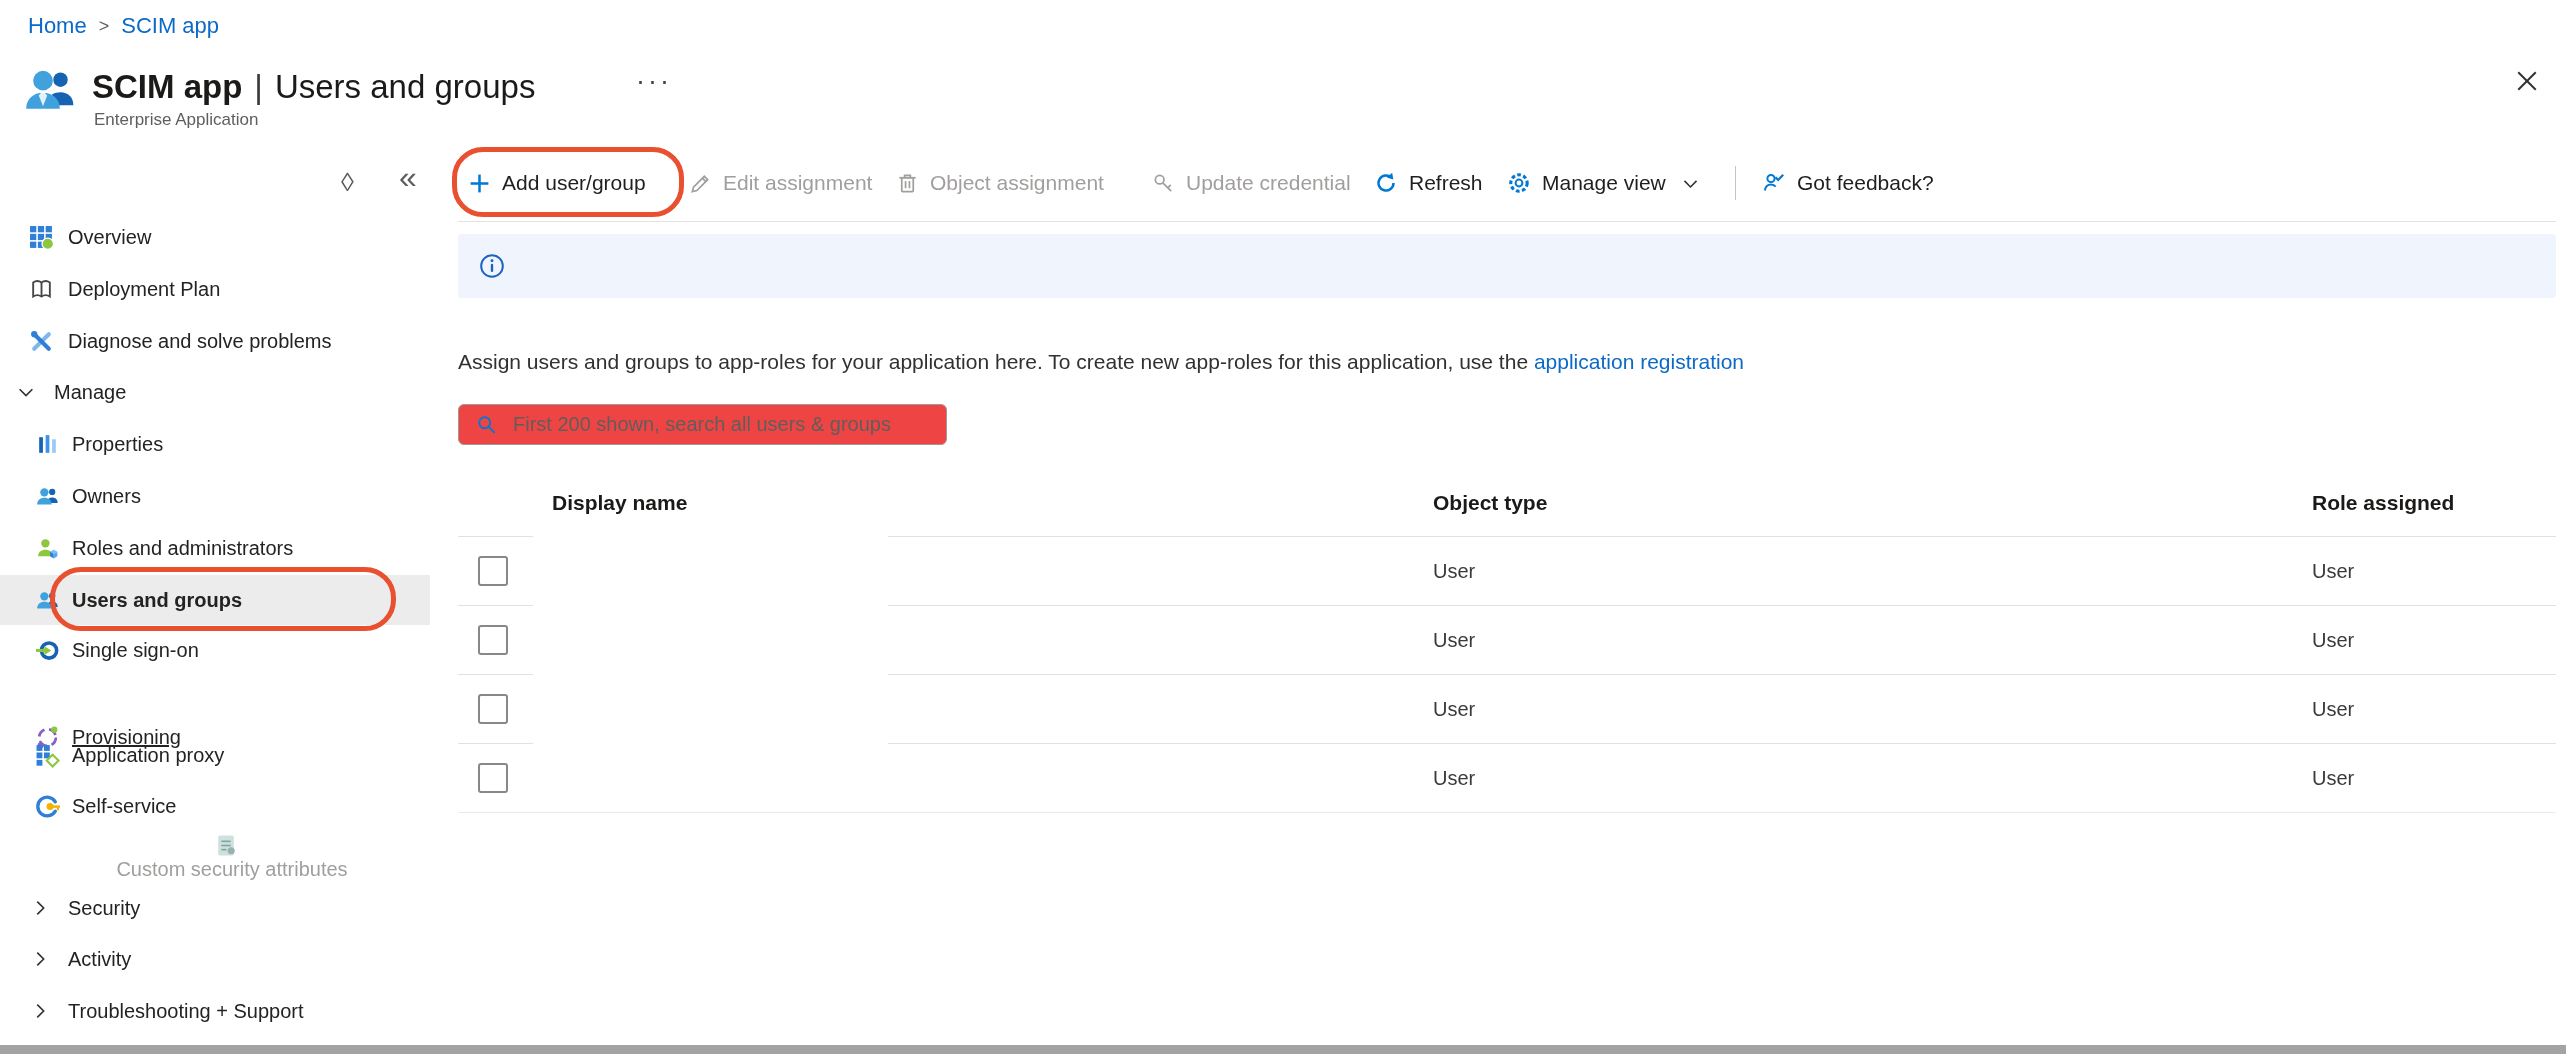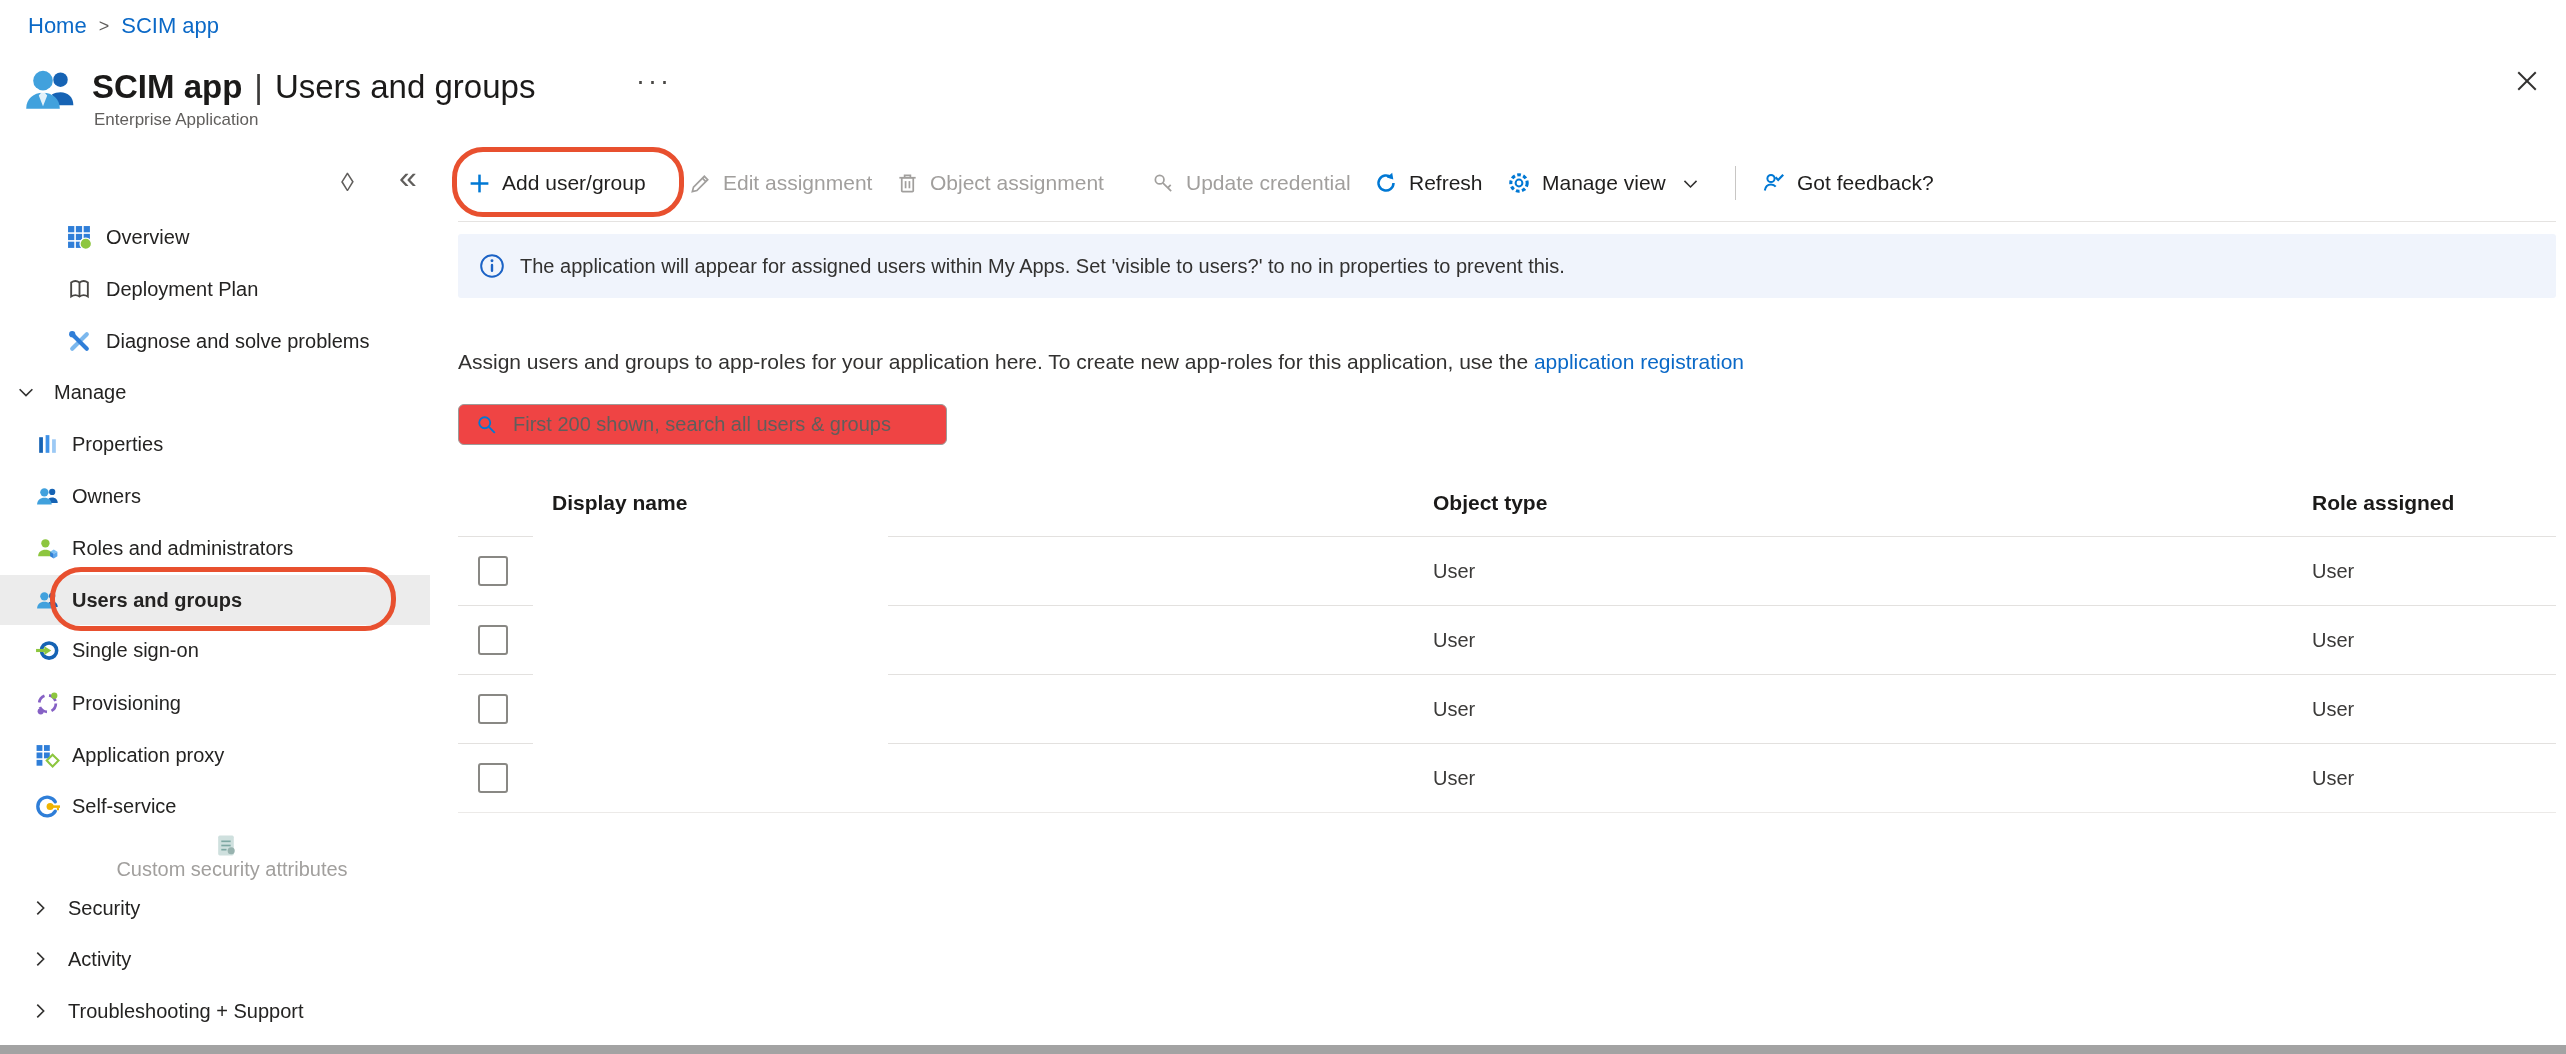--- a/index.html
+++ b/index.html
@@ -23,21 +23,21 @@
   .app-name { font-weight:700; color:#1b1a19; }
   .title-sep { font-weight:300; color:#3b3a39; margin:0 12px; }
   .page-name { font-weight:500; color:#1b1a19; }
   .title-more { left:636px; top:66px; font-size:27px; letter-spacing:3px; color:#484644; cursor:pointer; }
   .subtitle { left:94px; top:110px; font-size:17px; color:#605e5c;text-align:right; }
 
   
   .side-ctl { color:#605e5c; cursor:pointer; }
   .nav-item { left:0; width:430px; height:50px; display:flex; align-items:center; font-size:20px; color:#242322; cursor:pointer; }
   .nav-item .ico { width:26px; height:26px; flex:0 0 26px; display:flex; align-items:center; justify-content:center; }
-  .lvl-top { padding-left:40px;margin-left:26px; } .lvl-top .ico { margin-right:14px; }
+  .lvl-top { padding-left:28px; } .lvl-top .ico { margin-right:14px; }
   .lvl-group { padding-left:30px; } .lvl-group .ico { width:20px; flex-basis:20px; margin-right:18px; }
   .lvl-nested { padding-left:34px; } .lvl-nested .ico { margin-right:12px; }
   .nav-selected { background:#ececec; }
   .nav-selected .lbl { font-weight:700; }
   .nav-disabled { color:#a19f9d; }
 
   
   .annot { border:5px solid #e8502f; border-radius:31px; pointer-events:none; }
 
   
@@ -215,21 +215,21 @@
   <span class="ico">
     <svg width="25" height="25" viewBox="0 0 24 24">
       <circle cx="13.5" cy="12" r="7.3" fill="none" stroke="#1663b4" stroke-width="3.4"></circle>
       <line x1="1" y1="12" x2="10" y2="12" stroke="#8dc63f" stroke-width="3"></line>
       <polygon points="9,7.8 15.6,12 9,16.2" fill="#8dc63f"></polygon>
     </svg>
   </span>
   <span class="lbl">Single sign-on</span>
 </div>
 
-<div class="abs nav-item lvl-nested" style="top:678px;">
+<div class="abs nav-item lvl-nested" style="top:712px;text-decoration:underline;">
   <span class="ico">
     <svg width="25" height="25" viewBox="0 0 24 24">
       <circle cx="12" cy="12" r="8" fill="none" stroke="#8661c5" stroke-width="2.6" stroke-dasharray="8.5 4.5"></circle>
       <circle cx="18.5" cy="4.5" r="3" fill="#8dc63f"></circle>
       <circle cx="5.5" cy="19.5" r="3" fill="#8661c5"></circle>
     </svg>
   </span>
   <span class="lbl">Provisioning</span>
 </div>
 
@@ -367,21 +367,20 @@
 <div class="abs annot" style="left:452px; top:147px; width:232px; height:70px;"></div>
 
 <div class="abs toolbar-rule"></div>
 
 <div class="abs banner">
   <svg width="26" height="26" viewBox="0 0 24 24">
     <circle cx="12" cy="12" r="10" fill="none" stroke="#1b62c5" stroke-width="1.8"></circle>
     <circle cx="12" cy="7.2" r="1.35" fill="#1b62c5"></circle>
     <rect x="10.9" y="10" width="2.2" height="7.5" rx="1.1" fill="#1b62c5"></rect>
   </svg>
-  <span class="banner-text">The application will appear for assigned users within My Apps. Set 'visible to users?' to no in properties to prevent this.</span>
 </div>
 
 <div class="abs desc">
   <span class="pre">Assign users and groups to app-roles for your application here. To create new app-roles for this application, use the </span><span class="lnk">application registration</span>
 </div>
 
 <div class="abs searchbox">
   <svg width="22" height="22" viewBox="0 0 24 24" fill="none" stroke="#0078d4" stroke-width="2">
     <circle cx="9.5" cy="9.5" r="6"></circle>
     <line x1="14" y1="14" x2="20.5" y2="20.5"></line>

